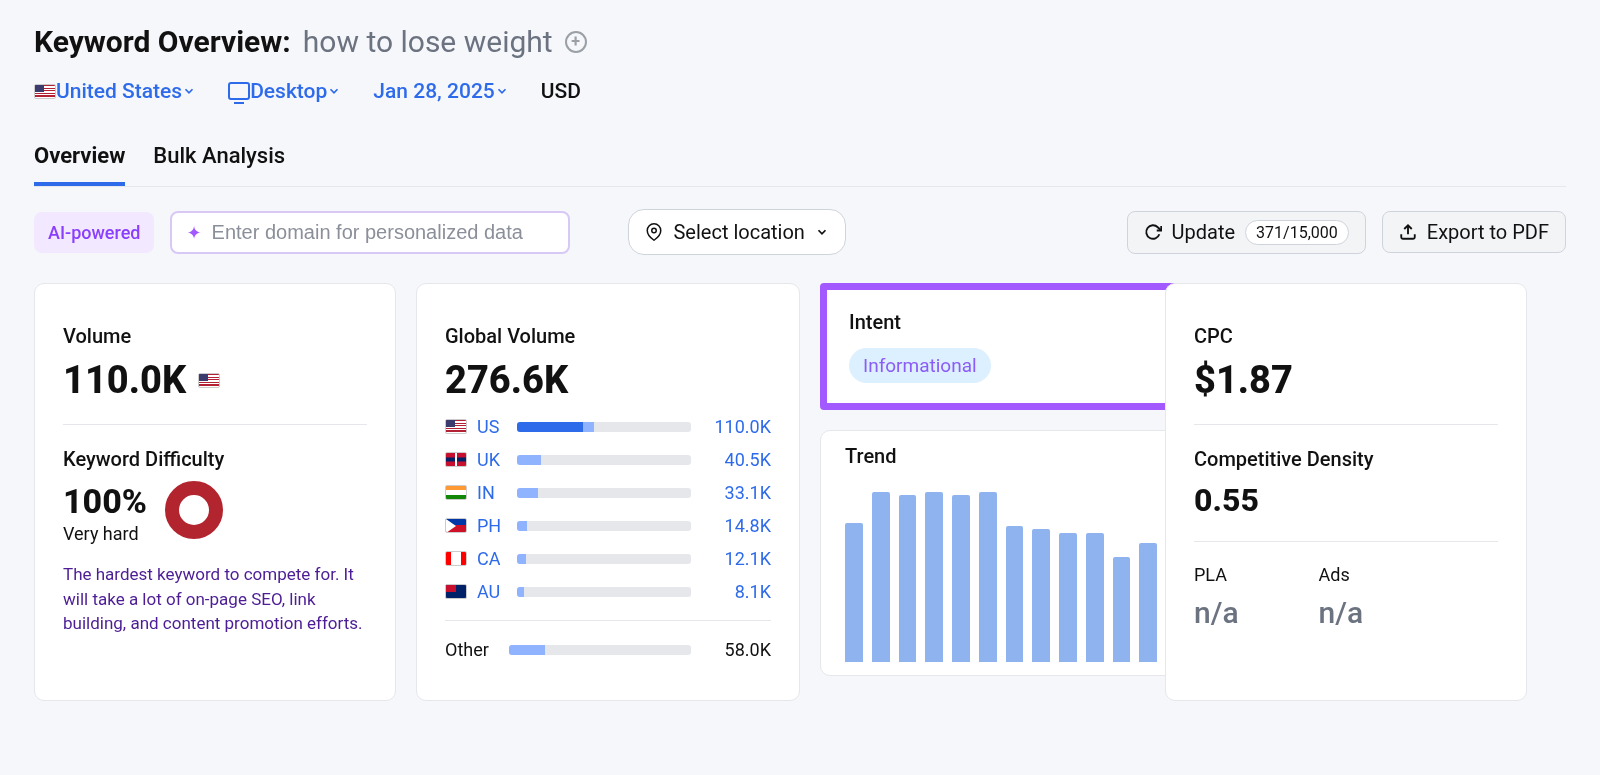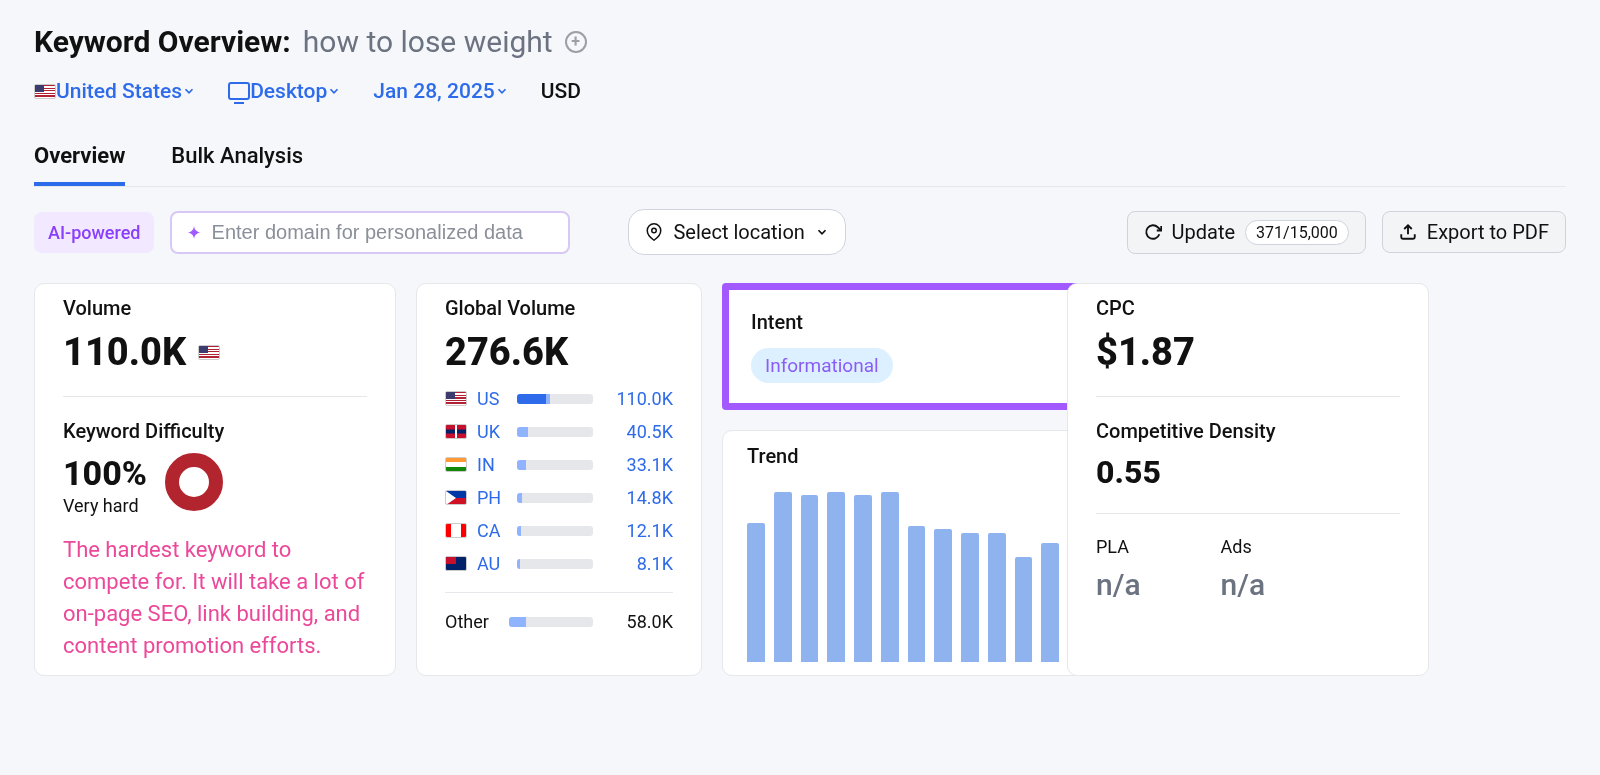--- a/index.html
+++ b/index.html
@@ -40,55 +40,55 @@
   .flag-ca { background:#fff; }
   .flag-ca::before{content:"";position:absolute;left:0;top:0;bottom:0;width:25%;background:#ff0000;}
   .flag-ca::after{content:"";position:absolute;right:0;top:0;bottom:0;width:25%;background:#ff0000;}
   .flag-au { background:#012169; }
   .flag-au::before{content:"";position:absolute;left:0;top:0;width:50%;height:50%;background:#c8102e;}
 
   .monitor-icon { width:22px;height:18px;border:2px solid #2e6bea;border-radius:3px;position:relative;display:inline-block; }
   .monitor-icon::after{content:"";position:absolute;bottom:-6px;left:50%;transform:translateX(-50%);width:10px;height:4px;border-bottom:2px solid #2e6bea;}
 
   
-  .tabs { display:flex; gap:46px; margin-top:34px; border-bottom:1px solid #e5e7eb; }
+  .tabs { display:flex; gap:28px; margin-top:34px; border-bottom:1px solid #e5e7eb; }
   .tab { font-size:22px; font-weight:500; color:#111; padding:6px 0 14px 0; cursor:pointer; }
   .tab.active { font-weight:700; border-bottom:4px solid #2e6bea; }
 
   
   .toolbar { display:flex; align-items:center; gap:16px; margin-top:22px; }
   .ai-badge { background:#f2e8ff; color:#8a3ffc; font-size:18px; font-weight:500; padding:10px 14px; border-radius:8px; display:inline-flex; align-items:center; gap:10px; }
   .input-dom { border:2px solid #d8c8f5; border-radius:8px; background:#fff; padding:8px 14px; display:flex; align-items:center; gap:10px; min-width:400px; }
   .input-dom input { border:none; outline:none; font-size:20px; color:#111; width:100%; background:transparent; }
   .input-dom input::placeholder { color:#8a8f99; }
   .sparkle { color:#a259ff; font-size:18px; }
   .loc-btn { border:1px solid #cfd4dc; border-radius:16px; background:#fff; padding:10px 16px; display:inline-flex; align-items:center; gap:10px; font-size:20px; color:#111; cursor:pointer;margin-left:42px; }
   .spacer { flex:1; }
   .update-btn, .export-btn { border:1px solid #cfd4dc; border-radius:8px; background:#f3f4f6; padding:8px 16px; display:inline-flex; align-items:center; gap:10px; font-size:20px; color:#111; cursor:pointer; }
   .update-btn .counter { background:#fff; border:1px solid #cfd4dc; border-radius:20px; padding:2px 10px; font-size:16px; }
 
   
   .cards { display:flex; gap:20px; margin-top:28px; }
-  .card { background:#fff; border:1px solid #e5e7eb; border-radius:10px; padding:12px 28px; }
+  .card { background:#fff; border:1px solid #e5e7eb; border-radius:10px; padding:40px 28px; }
   .c-vol { width:362px; }
-  .c-gv { width:286px; }
+  .c-gv { width:384px; }
   .c-intent { width:362px; padding:20px 22px; border:7px solid #a259ff; border-radius:4px; }
   .c-trend { width:362px; padding:13px 24px; }
   .c-cpc { width:362px; }
   .col-right { display:flex; flex-direction:column; gap:20px; width:325px; }
 
   .card h3 { font-size:20px; font-weight:500; color:#111; margin-bottom:10px; }
   .big { font-size:38px; font-weight:800; color:#111; }
   .hr { border:none; border-top:1px solid #e5e7eb; margin:22px 0; }
 
   .kd-row { display:flex; align-items:flex-start; gap:18px; }
   .kd-val { font-size:34px; font-weight:800; }
   .kd-sub { font-size:18px; color:#111; margin-top:2px; }
   .kd-ring { width:58px; height:58px; border-radius:50%; border:14px solid #b3252e; }
-  .kd-desc { font-size:22px; color:#ec4899; margin-top:18px; line-height:1.45; }
+  .kd-desc { font-size:17px; color:#4c1d95; margin-top:18px; line-height:1.45; }
 
   .gv-list { margin-top:14px; display:flex; flex-direction:column; gap:12px; }
   .gv-row { display:flex; align-items:center; gap:10px; }
   .gv-cc { color:#2e6bea; font-size:18px; width:30px; }
   .gv-other { color:#111; font-size:18px; width:54px; }
   .bar-wrap { flex:1; height:10px; background:#e5e7eb; border-radius:3px; overflow:hidden; display:flex; }
   .bar-main { height:100%; background:#2e6bea; }
   .bar-light { height:100%; background:#8fb3ff; }
   .gv-val { color:#2e6bea; font-size:18px; text-align:right; min-width:70px; }
   .gv-list .hr2 { border:none; border-top:1px solid #e5e7eb; margin:6px 0; }

